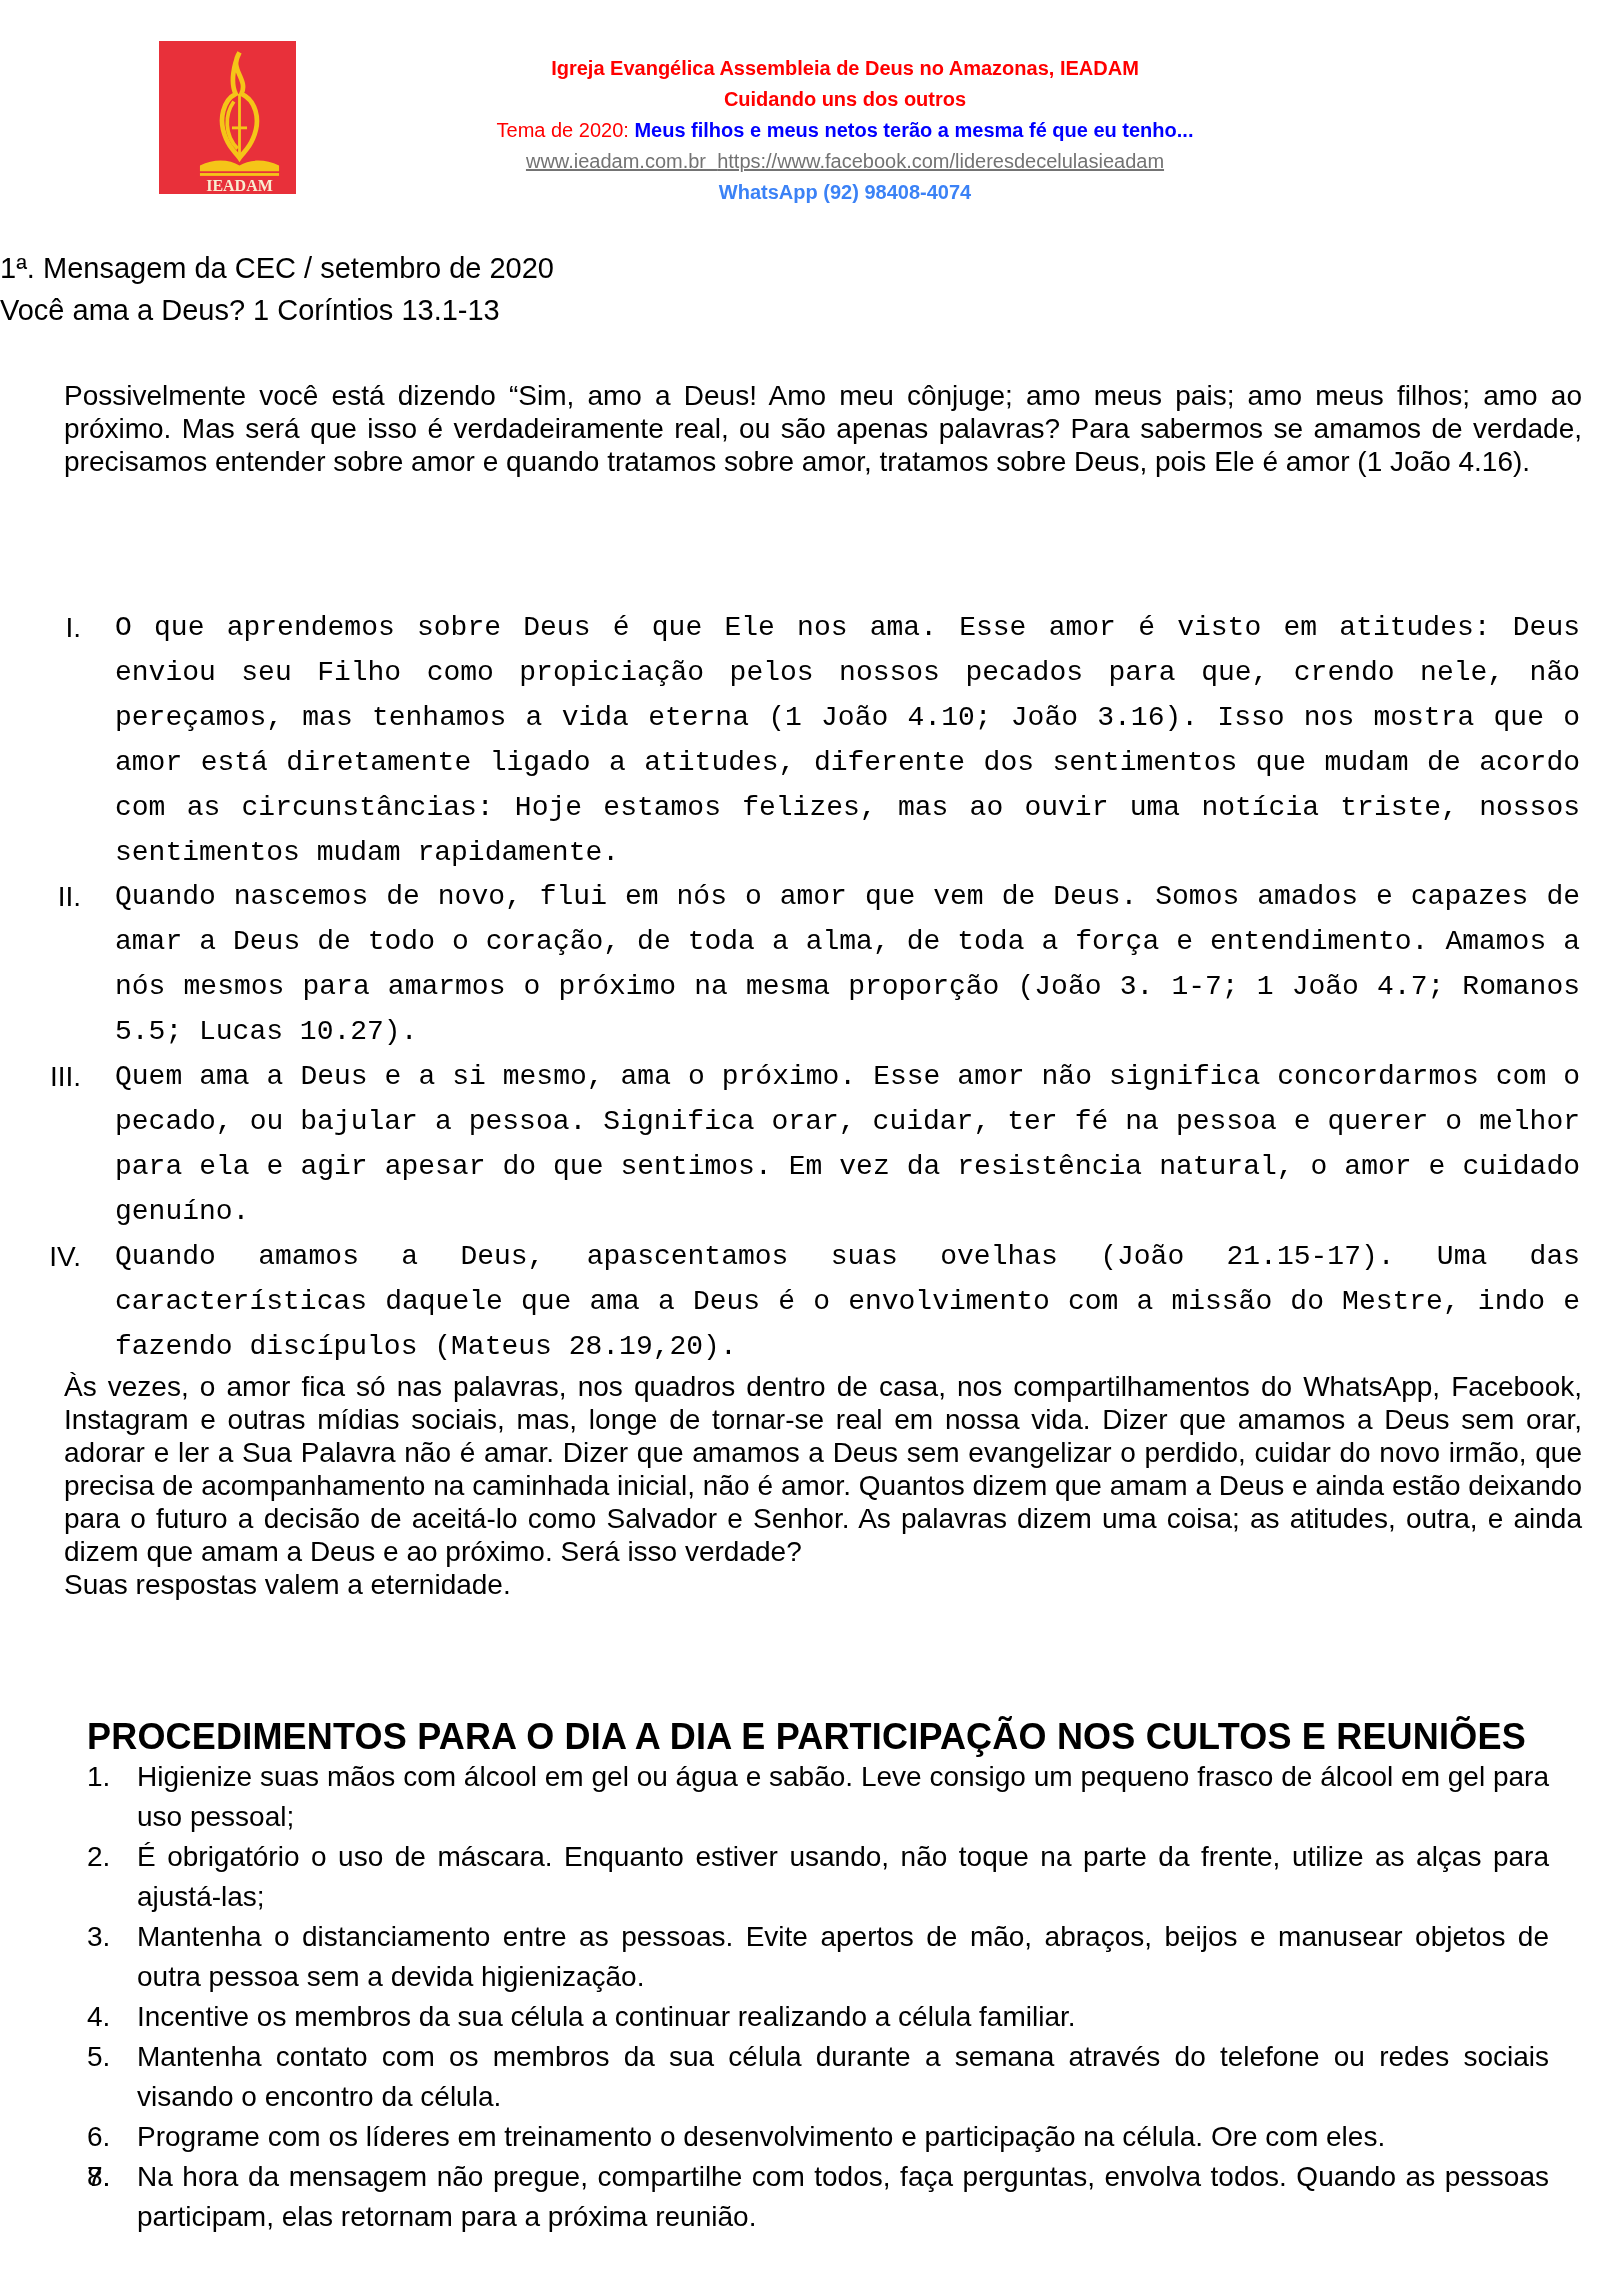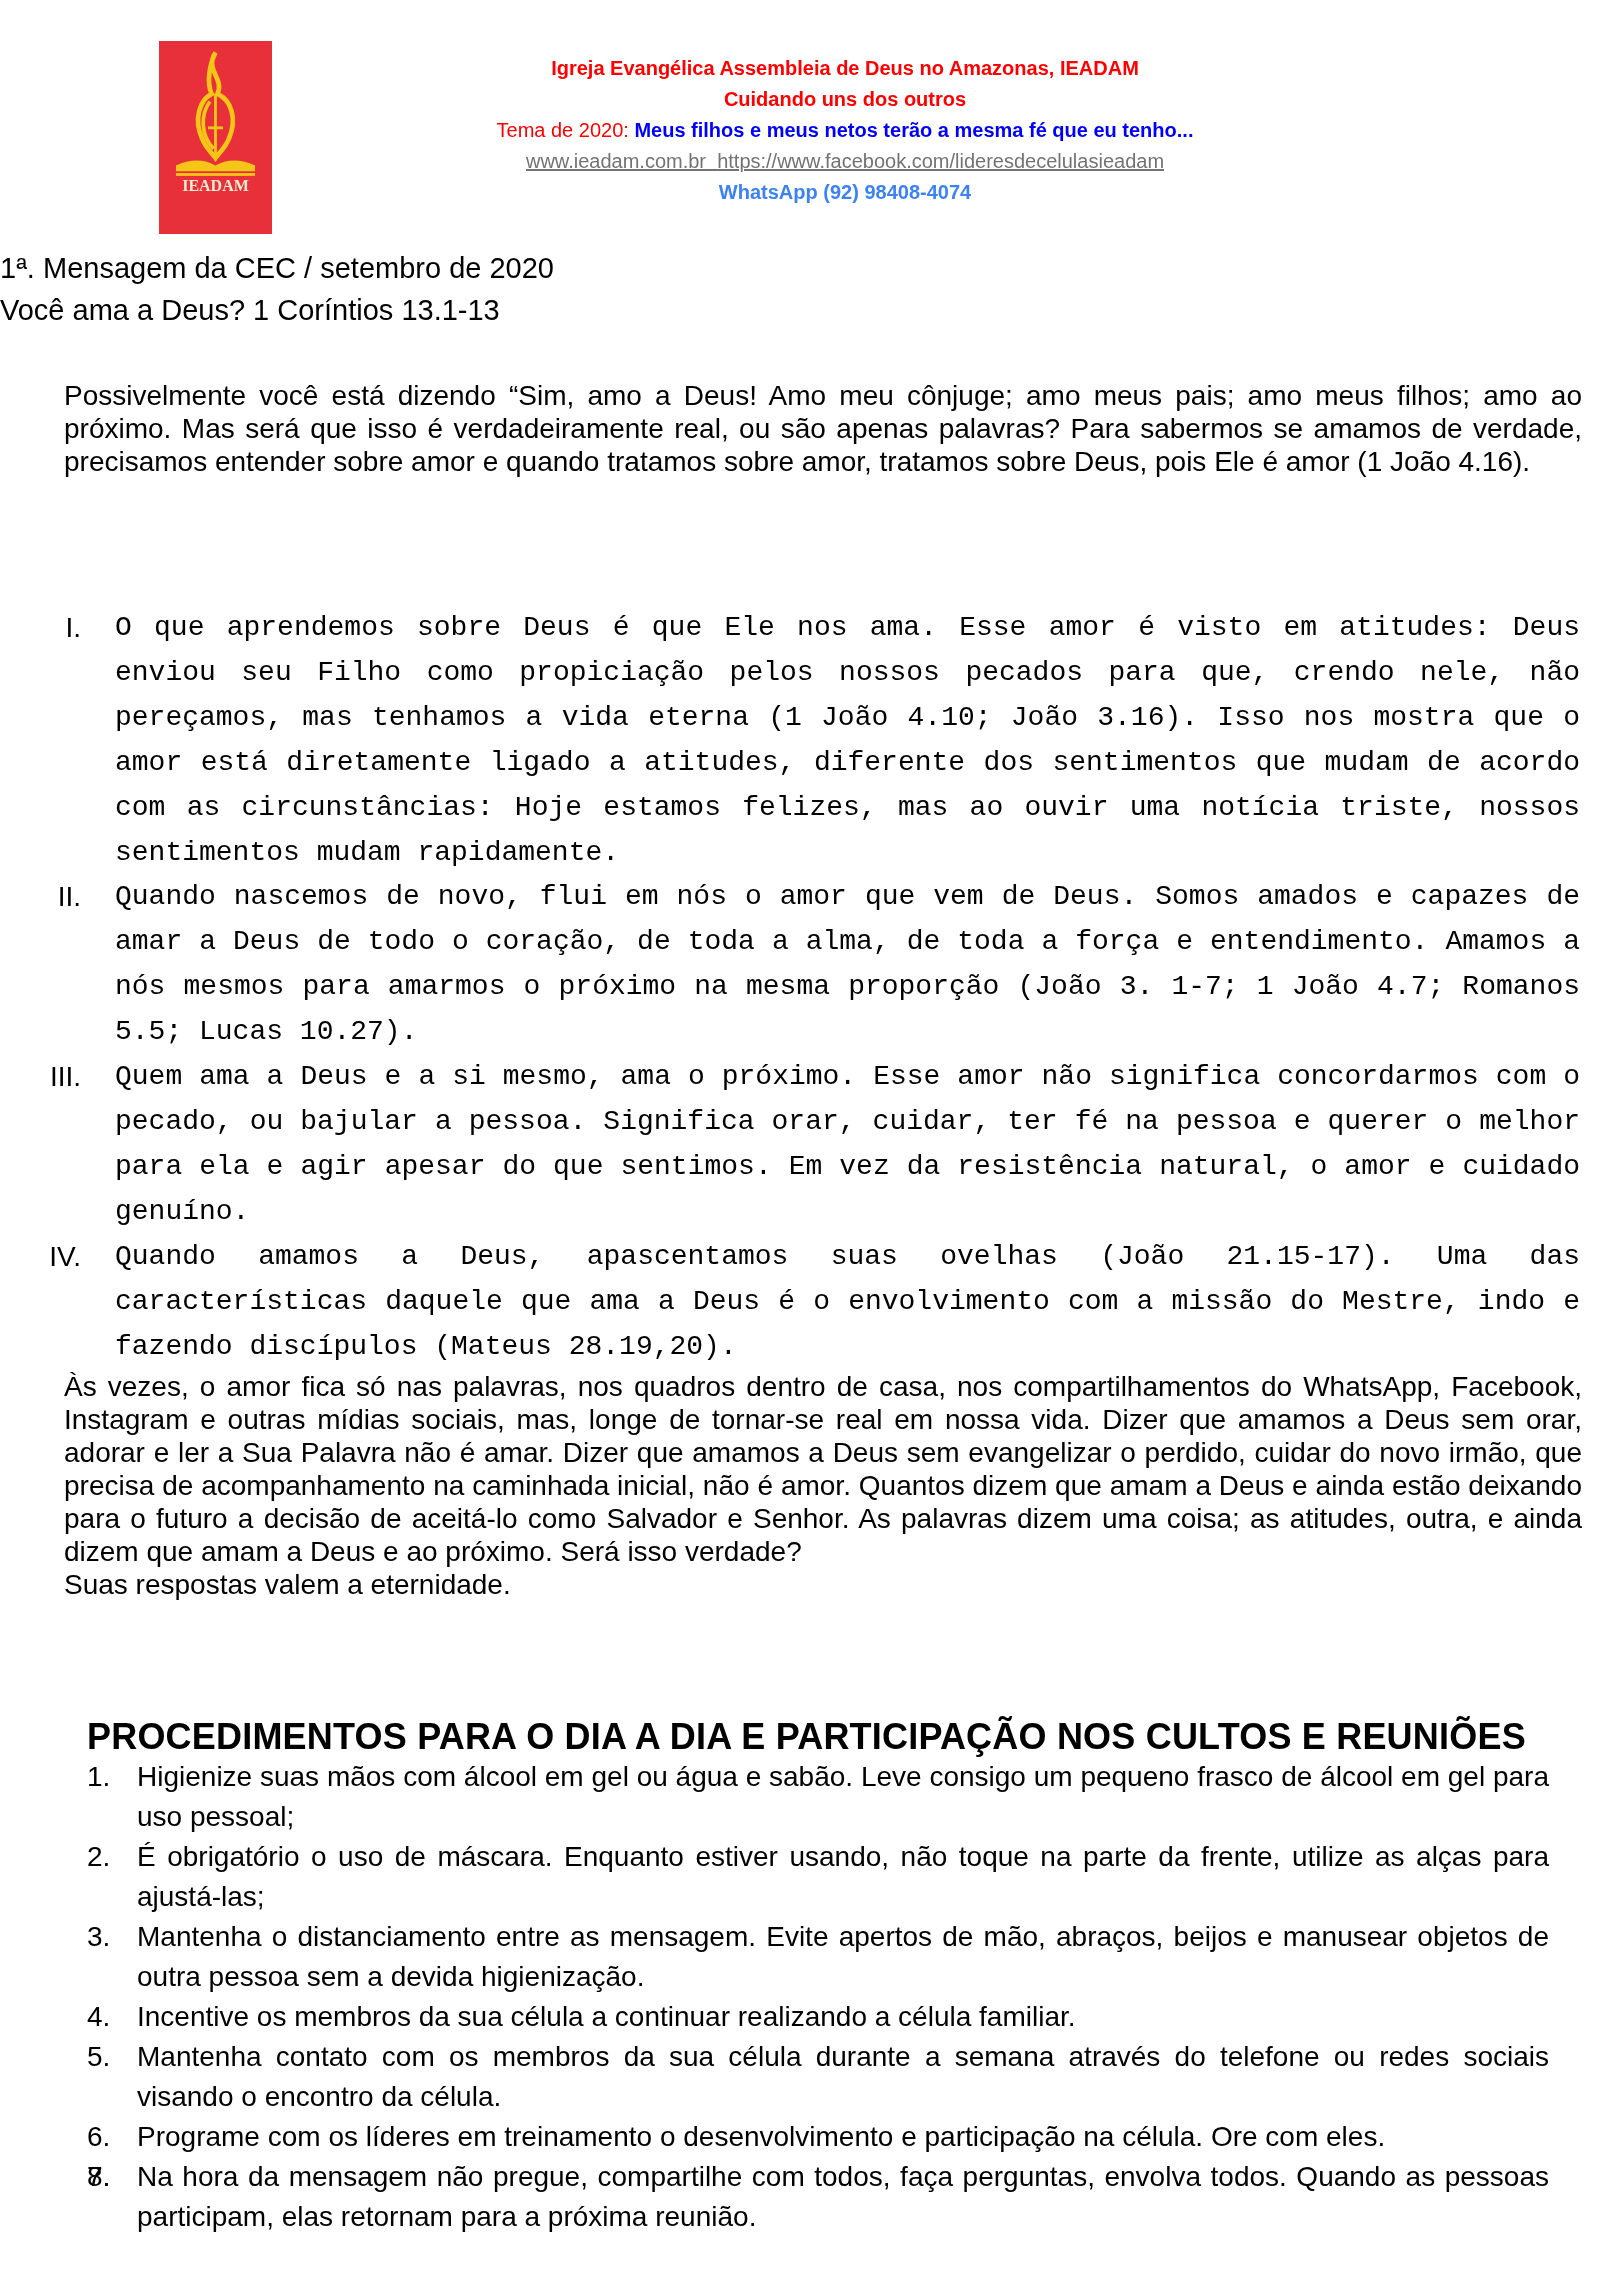--- a/index.html
+++ b/index.html
@@ -1,19 +1,19 @@
 <!DOCTYPE html>
 <html style="font-size:15px"><head>
 <meta charset="utf-8">
 <style>
   html, body { margin: 0; padding: 0; background: #ffffff; }
   body { width: 1620px; height: 2278px; position: relative; overflow: hidden;
          font-family: "Liberation Sans", sans-serif; color: #000; }
-  .logo { position: absolute; left: 159px; top: 41px; width: 113px; height: 193px;
-          background: #e8303a; }
+  .logo { position: absolute; left: 159px; top: 41px; width: 113px; height: 153px;
+          background: #e8303a; padding-left: 24px; }
   .logo svg { display: block; }
   .header { position: absolute; left: 428px; width: 834px; top: 53px; text-align: center;
             font-family: "Liberation Sans", sans-serif; font-size: 20px; line-height: 31px; }
   .header .l { display: block; white-space: nowrap; }
   .red { color: #ff0000; }
   .blue { color: #0000ff; }
   .green { color: #3b82f6; }
   .bold { font-weight: bold; }
   .link { color: #737373; text-decoration: underline; }
   .titles { position: absolute; left: 0; width: 1620px; top: 247px; text-align: left;
@@ -84,20 +84,20 @@
 
 <div class="para" style="top:1370px; text-align-last:left;">
   <div style="text-align:justify;">Às vezes, o amor fica só nas palavras, nos quadros dentro de casa, nos compartilhamentos do WhatsApp, Facebook, Instagram e outras mídias sociais, mas, longe de tornar-se real em nossa vida. Dizer que amamos a Deus sem orar, adorar e ler a Sua Palavra não é amar. Dizer que amamos a Deus sem evangelizar o perdido, cuidar do novo irmão, que precisa de acompanhamento na caminhada inicial, não é amor. Quantos dizem que amam a Deus e ainda estão deixando para o futuro a decisão de aceitá-lo como Salvador e Senhor. As palavras dizem uma coisa; as atitudes, outra, e ainda dizem que amam a Deus e ao próximo. Será isso verdade?</div>
   <div>Suas respostas valem a eternidade.</div>
 </div>
 
 <div class="proc-heading">PROCEDIMENTOS PARA O DIA A DIA E PARTICIPAÇÃO NOS CULTOS E REUNIÕES</div>
 <div class="proc-list">
   <div class="proc-item"><span class="pn">1.</span><span>Higienize suas mãos com álcool em gel ou água e sabão. Leve consigo um pequeno frasco de álcool em gel para uso pessoal;</span></div>
   <div class="proc-item"><span class="pn">2.</span><span>É obrigatório o uso de máscara. Enquanto estiver usando, não toque na parte da frente, utilize as alças para ajustá-las;</span></div>
-  <div class="proc-item"><span class="pn">3.</span><span>Mantenha o distanciamento entre as mensagem. Evite apertos de mão, abraços, beijos e manusear objetos de outra pessoa sem a devida higienização.</span></div>
+  <div class="proc-item"><span class="pn">3.</span><span>Mantenha o distanciamento entre as pessoas. Evite apertos de mão, abraços, beijos e manusear objetos de outra pessoa sem a devida higienização.</span></div>
   <div class="proc-item"><span class="pn">4.</span><span>Incentive os membros da sua célula a continuar realizando a célula familiar.</span></div>
   <div class="proc-item"><span class="pn">5.</span><span>Mantenha contato com os membros da sua célula durante a semana através do telefone ou redes sociais visando o encontro da célula.</span></div>
   <div class="proc-item"><span class="pn">6.</span><span>Programe com os líderes em treinamento o desenvolvimento e participação na célula. Ore com eles.</span></div>
   <div class="proc-item"><span class="pn">7.</span></div>
   <div class="proc-item"><span class="pn">8.</span><span>Na hora da mensagem não pregue, compartilhe com todos, faça perguntas, envolva todos. Quando as pessoas participam, elas retornam para a próxima reunião.</span></div>
 </div>
 
 
 </body></html>

